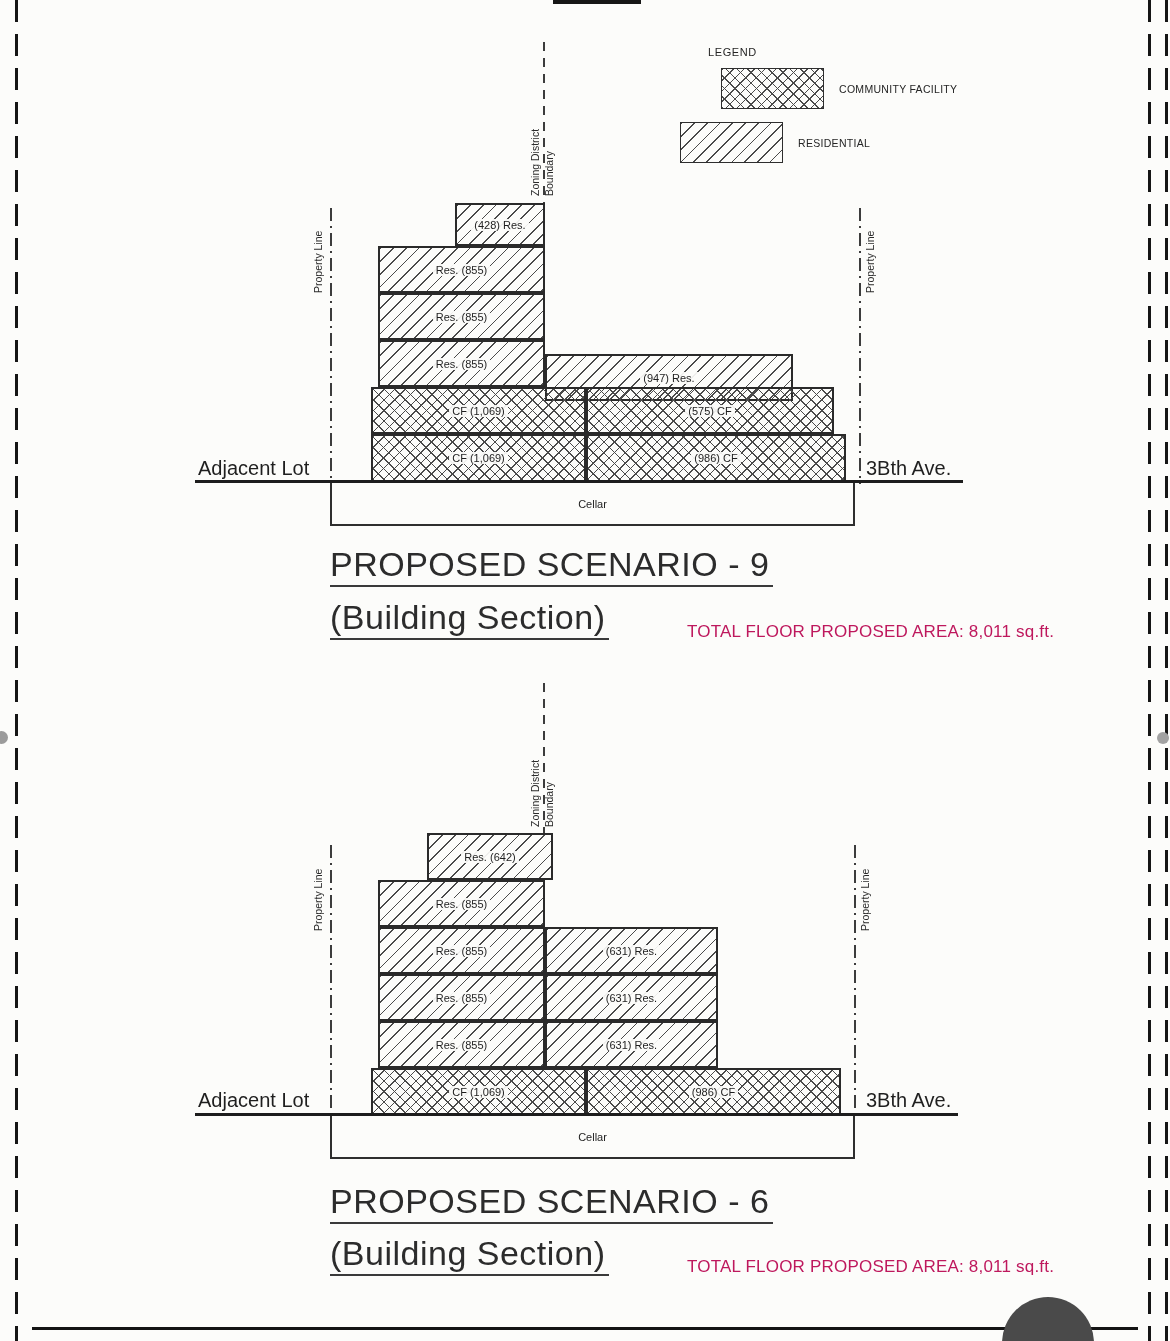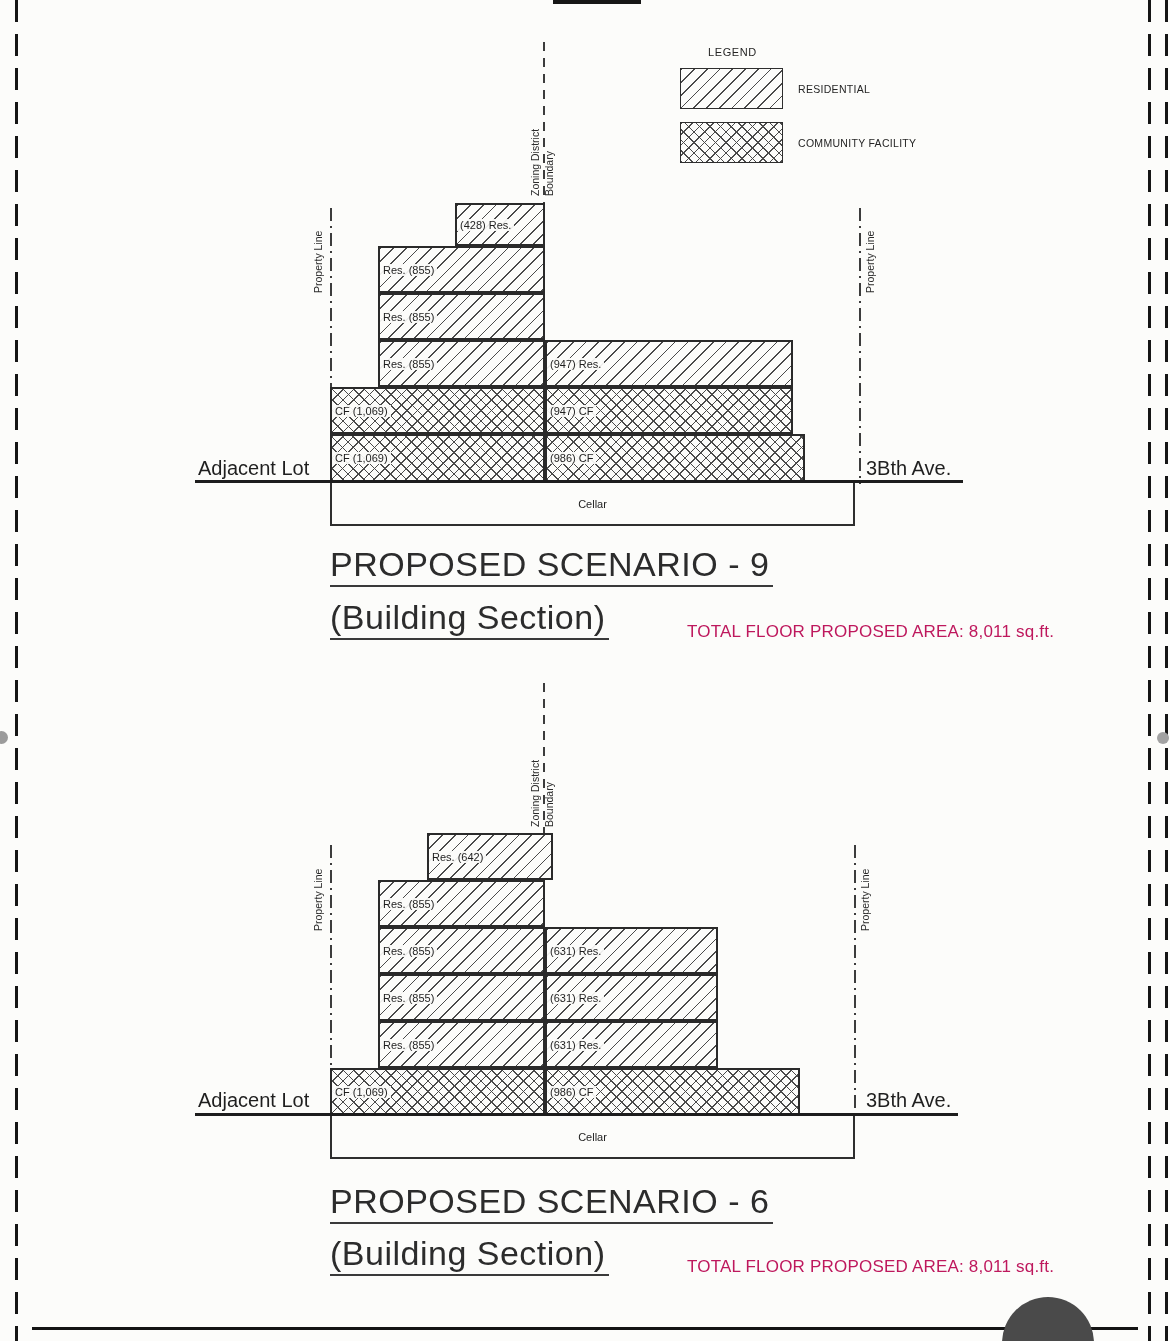--- a/index.html
+++ b/index.html
@@ -18,25 +18,25 @@
             font-size:10.5px; line-height:1.3; white-space:nowrap; color:#2b2b2b; z-index:4; }
 
   
   .street { position:absolute; font-size:20px; color:#1f1f1f; z-index:4; }
   .total  { position:absolute; font-size:17px; color:#be185d; letter-spacing:0.2px; z-index:4; }
   .title  { position:absolute; font-size:34px; color:#2c2c2c; border-bottom:2.5px solid #3a3a3a;
             padding:0 4px 1px 0; letter-spacing:0.5px; z-index:4; white-space:nowrap; }
 
   
   #floors-layer { position:absolute; inset:0; z-index:2; }
-  .floor { position:absolute; border:2px solid #2a2a2a; display:flex; align-items:center; justify-content:flex-start; }
+  .floor { position:absolute; border:2px solid #2a2a2a; display:flex; align-items:center; justify-content:center; }
   .floor-label { font-size:11px; background:rgba(252,252,250,0.93); padding:0 3px; white-space:nowrap; color:#1e1e1e; }
   .hatch-res { background-image:repeating-linear-gradient(135deg,#4a4a4a 0 1.2px,transparent 1.2px 9px); }
   .hatch-cf  { background-image:repeating-linear-gradient(45deg,#4a4a4a 0 1.1px,transparent 1.1px 7.5px),
-                               repeating-linear-gradient(135deg,#4a4a4a 0 1.1px,transparent 1.1px 7.5px); }
+                               repeating-linear-gradient(135deg,#4a4a4a 0 1.1px,transparent 1.1px 7.5px);margin-left:41px; }
   .cellar { position:absolute; border:2px solid #2e2e2e; display:flex; align-items:center; justify-content:center; z-index:1; }
 
   
   .legend { position:absolute; left:680px; top:46px; z-index:4; }
   .legend-title { font-size:11px; margin:0 0 10px 4px; letter-spacing:0.6px; color:#252525;padding-left:24px; }
   .legend-row { display:flex; align-items:center; margin-bottom:13px; }
   .legend-swatch { width:103px; height:41px; border:1.7px solid #2e2e2e; }
   .legend-label { font-size:10.5px; margin-left:15px; letter-spacing:0.3px; color:#252525; }
 
   
@@ -59,26 +59,26 @@
   <div class="border-dash-v" style="left:1165px"></div>
   <div class="bottom-line"></div>
   <div class="crop-line"></div>
   <div class="hole hole-punch"></div>
   <div class="hole dot-left"></div>
   <div class="hole dot-right"></div>
 
   <div class="legend">
     <div class="legend-title">LEGEND</div>
     <div class="legend-row">
+      <div class="legend-swatch hatch-cf"></div>
+      <div class="legend-label">COMMUNITY FACILITY</div>
+    </div>
+    <div class="legend-row">
       <div class="legend-swatch hatch-res"></div>
       <div class="legend-label">RESIDENTIAL</div>
-    </div>
-    <div class="legend-row">
-      <div class="legend-swatch hatch-cf"></div>
-      <div class="legend-label">COMMUNITY FACILITY</div>
     </div>
   </div>
 
   <section>
     <div class="vline zoning" style="left:543px;top:42px;height:161px"></div>
     <div class="vlabel" style="left:529px;top:196px">
       <span>Zoning District</span><br>
       <span>Boundary</span>
     </div>
     <div class="vline propline" style="left:330px;top:208px;height:276px"></div>
@@ -127,28 +127,28 @@
       </div>
       <div class="floor hatch-res" style="left: 378px; top: 246px; width: 167px; height: 47px;">
         <span class="floor-label">Res. (855)</span>
       </div>
       <div class="floor hatch-res" style="left: 378px; top: 293px; width: 167px; height: 47px;">
         <span class="floor-label">Res. (855)</span>
       </div>
       <div class="floor hatch-res" style="left: 378px; top: 340px; width: 167px; height: 47px;">
         <span class="floor-label">Res. (855)</span>
       </div>
-      <div class="floor hatch-res" style="left: 545px; top: 340px; width: 248px; height: 47px;">
+      <div class="floor hatch-res" style="left: 545px; top: 354px; width: 248px; height: 47px;">
         <span class="floor-label">(947) Res.</span>
       </div>
       <div class="floor hatch-cf" style="left: 330px; top: 387px; width: 215px; height: 47px;">
         <span class="floor-label">CF (1,069)</span>
       </div>
       <div class="floor hatch-cf" style="left: 545px; top: 387px; width: 248px; height: 47px;">
-        <span class="floor-label">(947) CF</span>
+        <span class="floor-label">(575) CF</span>
       </div>
       <div class="floor hatch-cf" style="left: 330px; top: 434px; width: 215px; height: 48px;">
         <span class="floor-label">CF (1,069)</span>
       </div>
       <div class="floor hatch-cf" style="left: 545px; top: 434px; width: 260px; height: 48px;">
         <span class="floor-label">(986) CF</span>
       </div>
       <div class="floor hatch-res" style="left: 427px; top: 833px; width: 126px; height: 47px;">
         <span class="floor-label">Res. (642)</span>
       </div>

